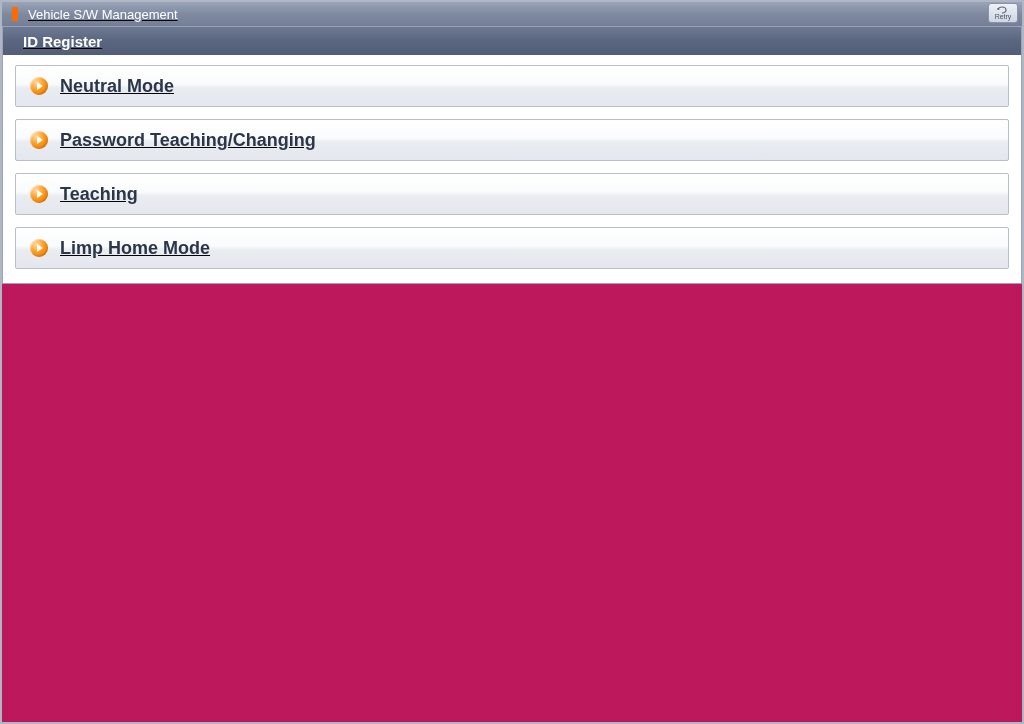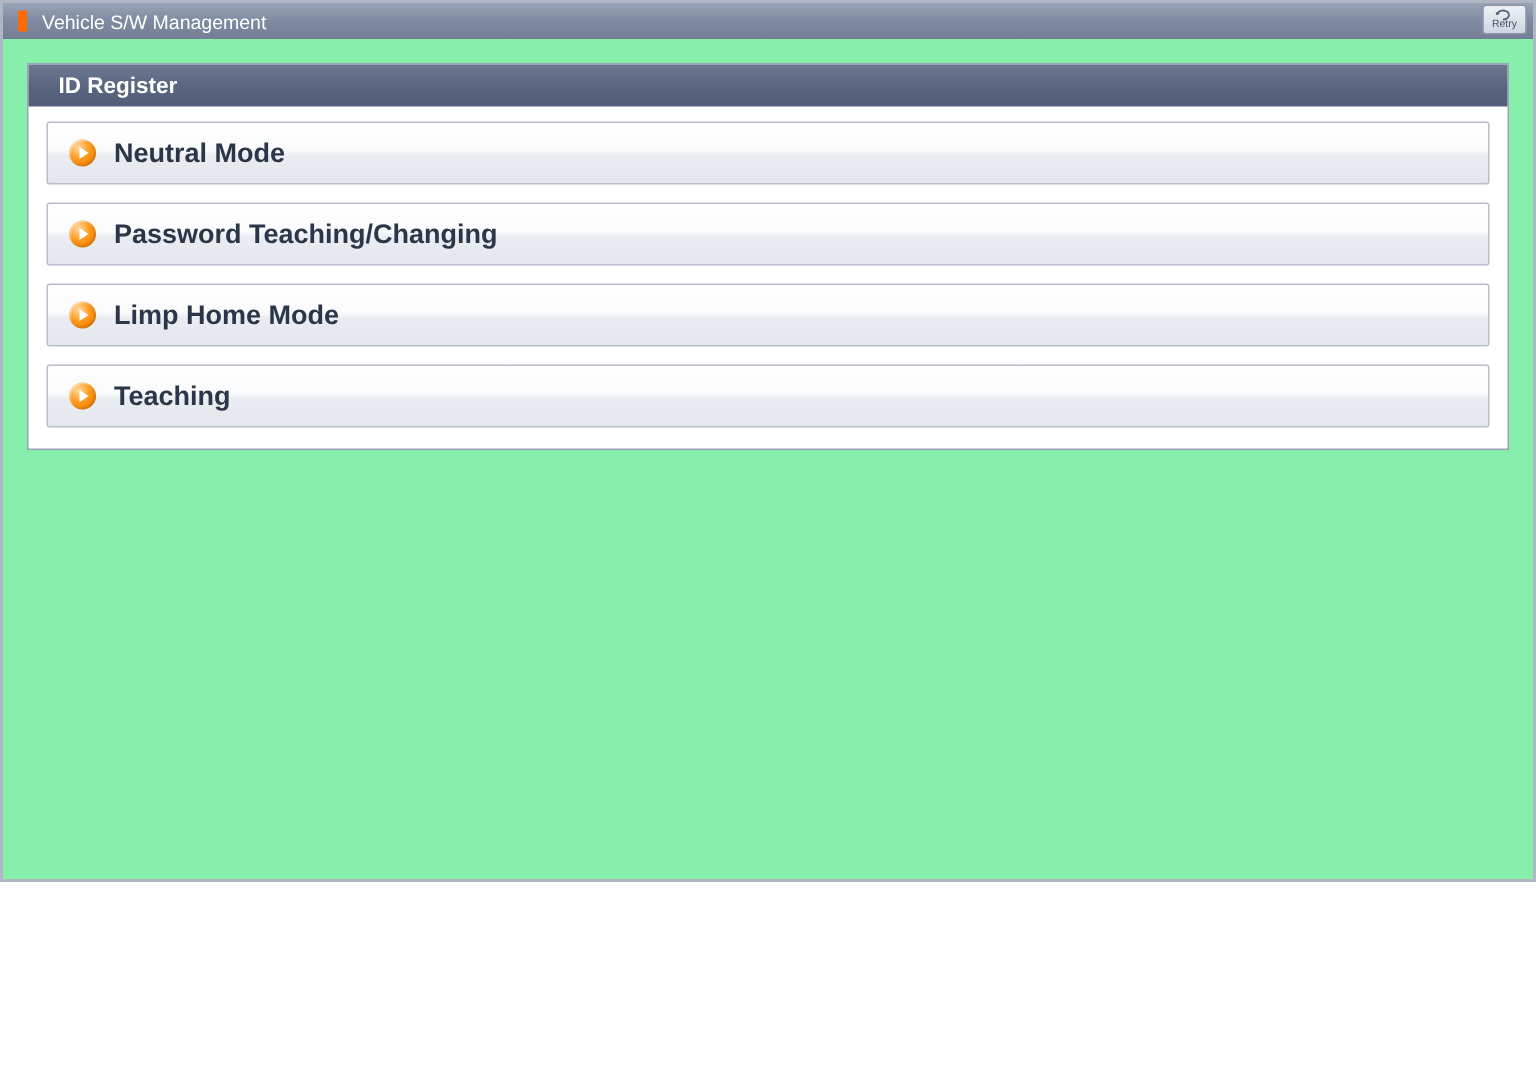--- a/index.html
+++ b/index.html
@@ -5,25 +5,26 @@
   * { box-sizing: border-box; margin: 0; padding: 0; }
   body {
     font-family: Arial, Helvetica, sans-serif;
     background: #ffffff;
     width: 1024px;
     height: 724px;
     overflow: hidden;
   }
   .window {
     width: 1024px;
-    height: 588px;
+    height: 724px;
     border: 2px solid #b0b6c4;
-    background: #86efac;
+    background: #be185d;
     display: flex;
     flex-direction: column;
+    text-decoration: underline;
   }
   .titlebar {
     height: 24px;
     background: linear-gradient(to bottom, #9aa4b8 0%, #7f8aa0 50%, #747f97 100%);
     display: flex;
     align-items: center;
     padding-left: 10px;
     position: relative;
     color: #ffffff;
     font-size: 13px;
@@ -48,21 +49,20 @@
     align-items: center;
     justify-content: center;
     font-size: 8px;
     color: #5a6378;
     cursor: pointer;
     line-height: 1;
   }
   .retry-btn svg { display:block; }
   .retry-label { font-size: 7px; margin-top: -1px; color:#4a5468;}
   .content-area {
-    padding: 16px;
     flex: 1;
   }
   .panel {
     border: 1px solid #9aa4b8;
     background: #ffffff;
   }
   .panel-header {
     height: 28px;
     background: linear-gradient(to bottom, #6f7a92 0%, #5a6680 50%, #525e78 100%);
     color: #ffffff;
@@ -137,22 +137,22 @@
         <div class="menu-item">
           <span class="menu-icon"></span>
           <span class="menu-label">Neutral Mode</span>
         </div>
         <div class="menu-item">
           <span class="menu-icon"></span>
           <span class="menu-label">Password Teaching/Changing</span>
         </div>
         <div class="menu-item">
           <span class="menu-icon"></span>
-          <span class="menu-label">Limp Home Mode</span>
+          <span class="menu-label">Teaching</span>
         </div>
         <div class="menu-item">
           <span class="menu-icon"></span>
-          <span class="menu-label">Teaching</span>
+          <span class="menu-label">Limp Home Mode</span>
         </div>
       </div>
     </div>
   </div>
 </div>
 
 </body></html>

